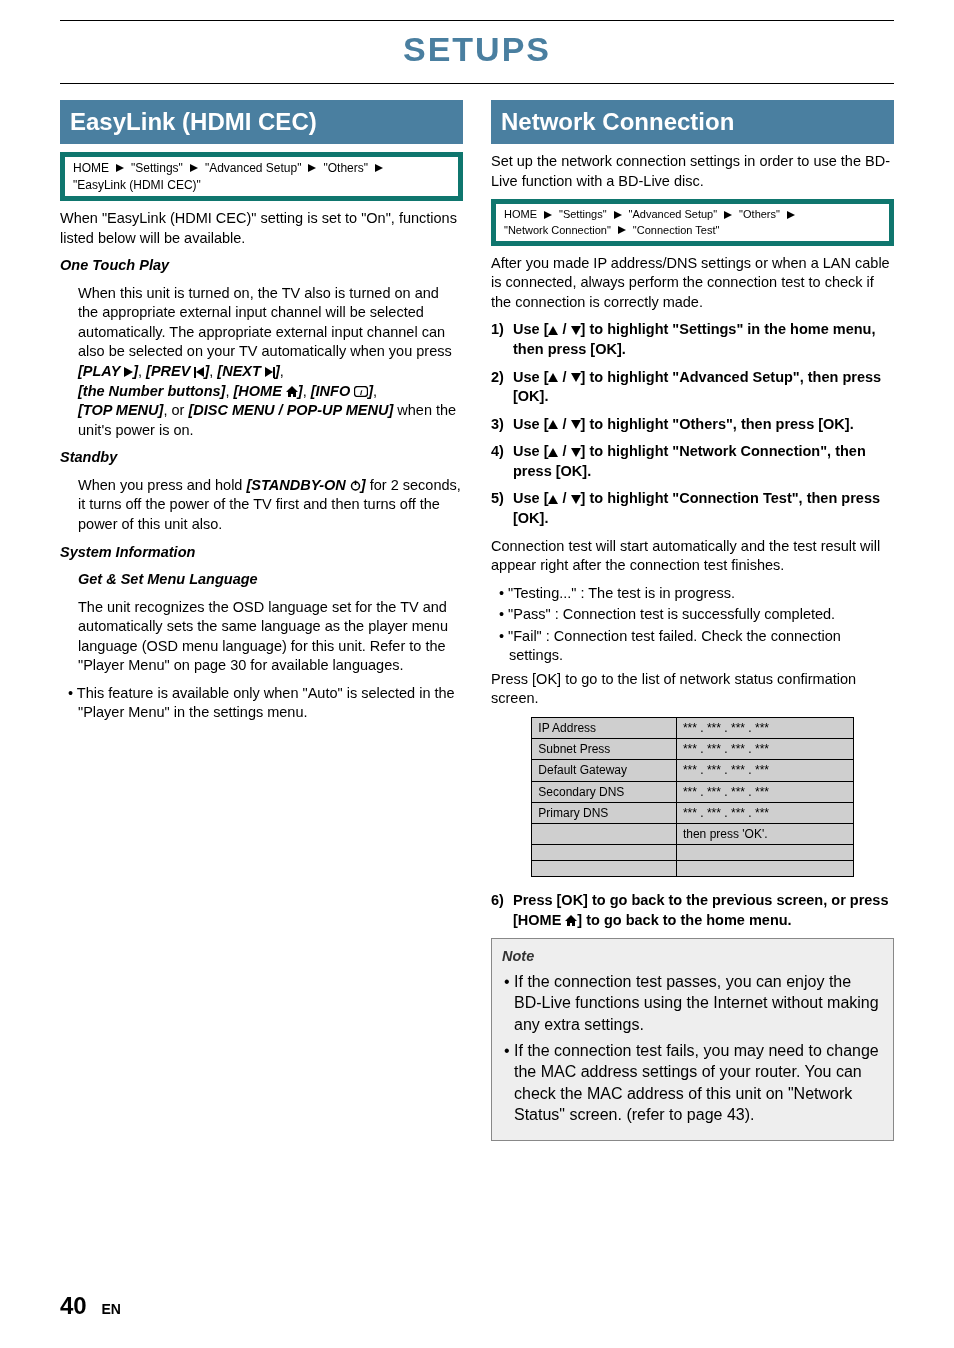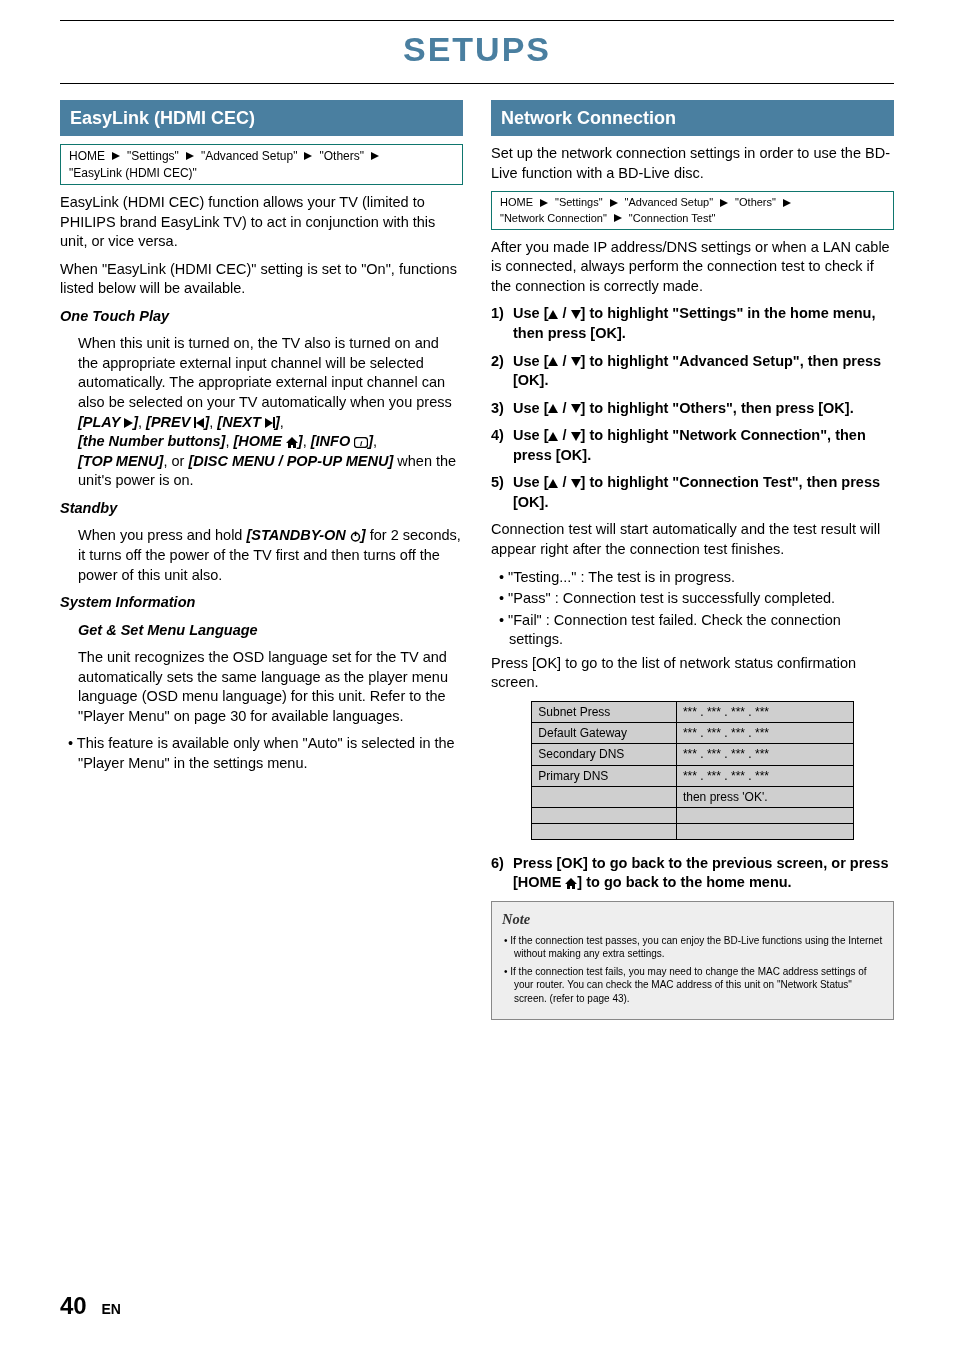--- a/index.html
+++ b/index.html
@@ -32,34 +32,34 @@
   .title-rule { border-top: 1.5px solid #000; margin-bottom: 14px;}
   .columns {
     display: flex;
     gap: 28px;
   }
   .col { flex: 1 1 0; min-width: 0; }
   .section-head {
     background: #4a7fa0;
     color: #fff;
     font-weight: 700;
-    font-size: 18px;
+    font-size: 24px;
     padding: 6px 10px;
     margin: 2px 0 8px;
   }
   .subhead {
     background: #d6e2ea;
     color: #4a7fa0;
     font-weight: 700;
     font-size: 16px;
     padding: 4px 10px;
     margin: 8px 0 6px;
   }
   .path-box {
-    border: 1px solid #0f766e;
+    border: 5px solid #0f766e;
     padding: 4px 6px;
     margin: 6px 0 8px;
     font-size: 12px;
     display: flex;
     align-items: center;
     flex-wrap: wrap;
     gap: 2px;
     line-height: 1.2;
   }
   .arrow-r {
@@ -102,24 +102,24 @@
     padding: 2px 6px;
     height: 16px;
   }
   .status-table td.val { width:55%; }
   .note-box {
     border: 1px solid #888;
     background: #eee;
     padding: 8px 10px 10px;
     margin-top: 6px;
   }
-  .note-title { font-style: italic; font-weight:700; color:#333; margin:0 0 4px;font-family:Liberation Serif, serif;}
+  .note-title { font-style: italic; font-weight:700; color:#333; margin:0 0 4px;}
   .note-box ul { margin:0; padding:0; list-style:none;}
   .note-box li::before{ content:"• ";}
-  .note-box li{ margin-left:12px; text-indent:-10px; margin-bottom:4px; font-size:10px;}
+  .note-box li{ margin-left:12px; text-indent:-10px; margin-bottom:4px; font-size:16px;}
   .footer {
     position:absolute; bottom:26px; left:60px;
     font-weight:700; font-size:24px;
   }
   .footer .en { font-size:14px; margin-left:8px;}
   .tight { margin-top:0; }
 </style>
 </head>
 <body>
 
@@ -138,21 +138,20 @@
         <span class="arrow-r"></span>
         <span class="path-item">"Settings"</span>
         <span class="arrow-r"></span>
         <span class="path-item">"Advanced Setup"</span>
         <span class="arrow-r"></span>
         <span class="path-item">"Others"</span>
         <span class="arrow-r"></span>
         <span class="path-item">"EasyLink (HDMI CEC)"</span>
       </div>
 
-      <p>EasyLink (HDMI CEC) function allows your TV (limited to PHILIPS brand EasyLink TV) to act in conjunction with this unit, or vice versa.</p>
       <p>When "EasyLink (HDMI CEC)" setting is set to "On", functions listed below will be available.</p>
 
       <p class="bold tight">One Touch Play</p>
       <p class="indent">
         <span>When this unit is turned on, the TV also is turned on and the appropriate external input channel will be selected automatically. The appropriate external input channel can also be selected on your TV automatically when you press </span>
         <span class="bold"><span>[PLAY </span><span class="play-r"></span><span>]</span></span>,
         <span class="bold"><span>[PREV </span><span class="prev-ic">
               <span class="bar-v"></span>
               <span class="tri-l-sm"></span>
             </span><span>]</span></span>,
@@ -240,20 +239,24 @@
       <p class="tight">Connection test will start automatically and the test result will appear right after the connection test finishes.</p>
       <ul class="bullets">
         <li>"Testing..." : The test is in progress.</li>
         <li>"Pass" : Connection test is successfully completed.</li>
         <li>"Fail" : Connection test failed. Check the connection settings.</li>
       </ul>
       <p><span> Press [OK] to go to the list of network status confirmation screen.</span></p>
 
       <table class="status-table">
         <tbody>
+            <tr>
+              <td>IP Address</td>
+              <td class="val">*** . *** . *** . ***</td>
+            </tr>
         <tr>
               <td>Subnet Press</td>
               <td class="val">*** . *** . *** . ***</td>
             </tr>
         <tr>
               <td>Default Gateway</td>
               <td class="val">*** . *** . *** . ***</td>
             </tr>
         <tr>
               <td>Secondary DNS</td>

